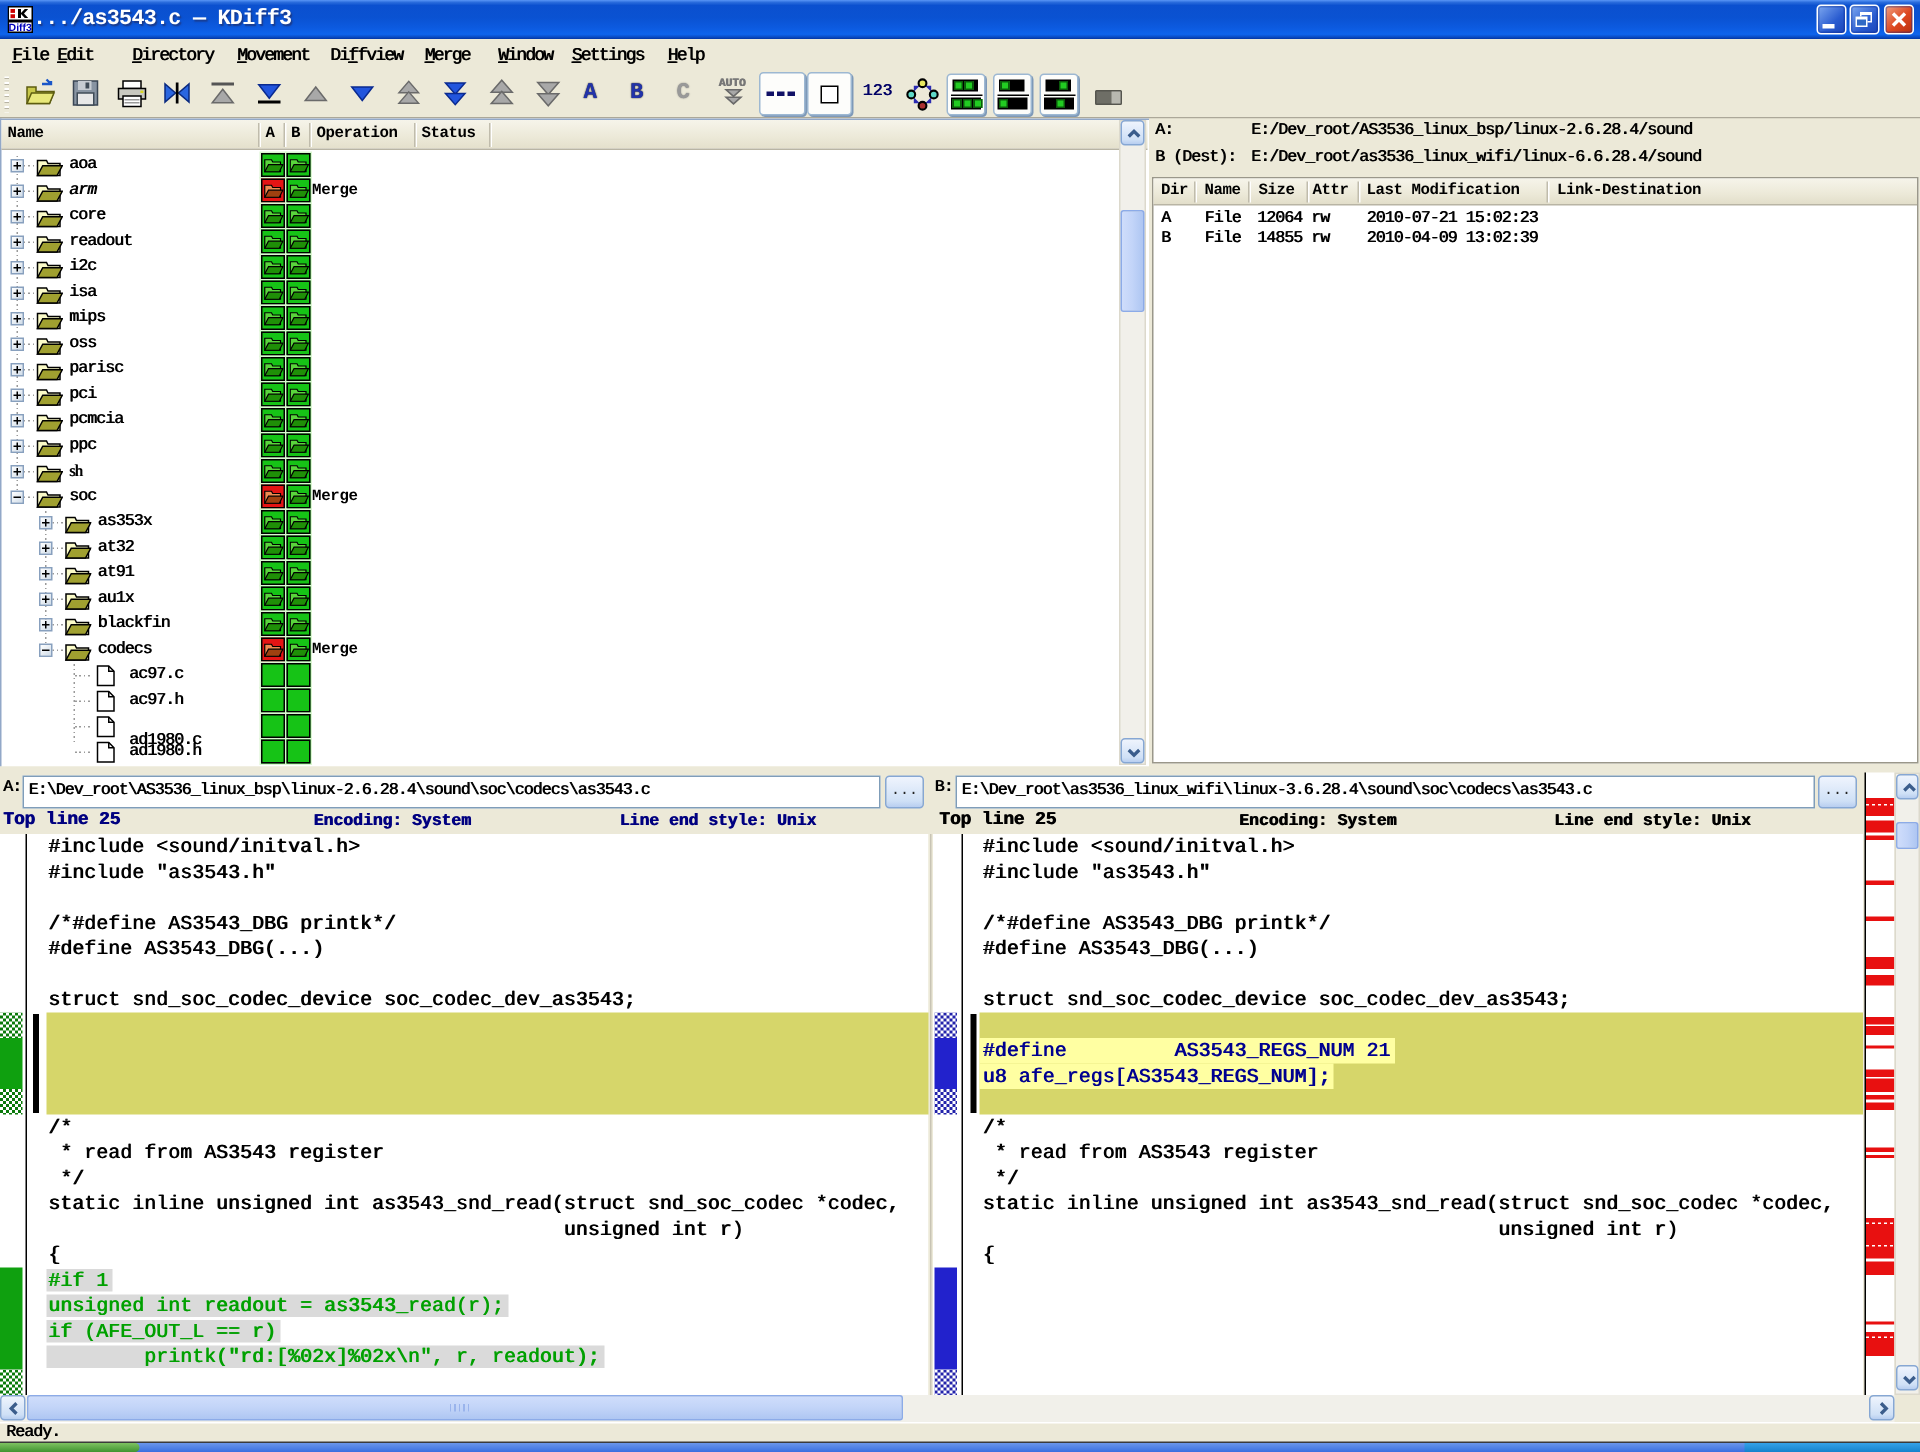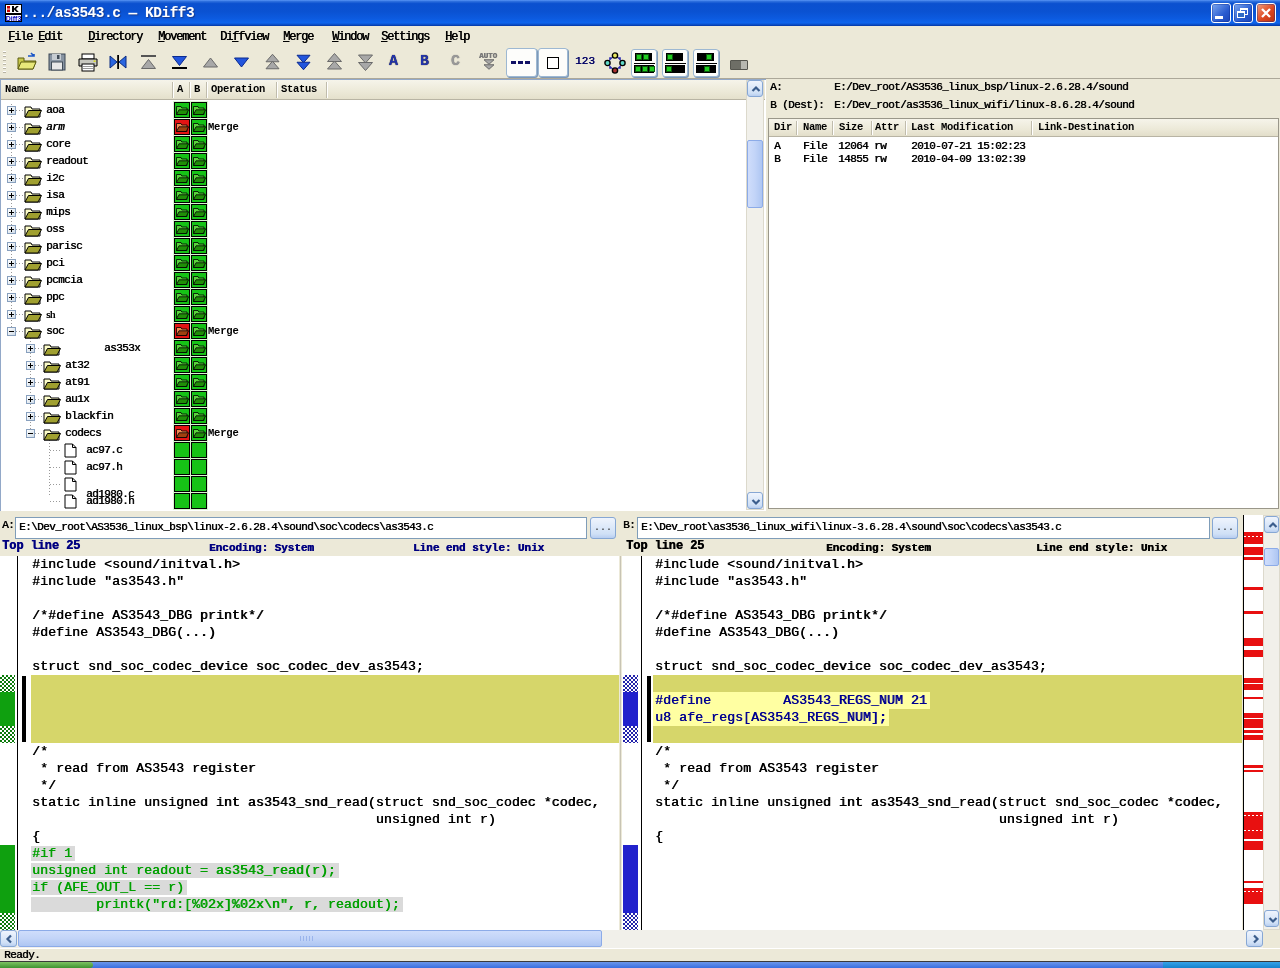--- a/index.html
+++ b/index.html
@@ -431,21 +431,21 @@
   </svg>
 <div class="abs t10b" style="left:208px;top:325px;letter-spacing:-0.2px;">Merge</div>
 <div class="abs" style="left:35px;top:348px;width:8px;height:1px;background:repeating-linear-gradient(90deg,#9a9a9a 0 1px,transparent 1px 3px);"></div>
 <div class="abs" style="left:26px;top:344px;width:9px;height:9px;background:linear-gradient(135deg,#fff,#d0dce8);border:1px solid #88a0be;"></div>
 <div class="abs" style="left:28px;top:348px;width:5px;height:1px;background:#000;"></div>
 <div class="abs" style="left:30px;top:346px;width:1px;height:5px;background:#000;"></div>
 <svg class="abs" style="left:43px;top:342px" width="18" height="14" viewBox="0 0 18 14">
     <path d="M1 3 L7 3 L8 5 L16 5 L16 13 L1 13 Z" fill="#fbfbc8" stroke="#000"></path>
     <path d="M1 13 L4.5 6.5 L17.5 6.5 L14 13 Z" fill="#a0a030" stroke="#000"></path>
   </svg>
-<div class="abs t10" style="left:65px;top:342px;margin-left:39px;">as353x</div>
+<div class="abs t10" style="left:65px;top:342px;">as353x</div>
 <div class="abs" style="left:174px;top:340px;width:16px;height:16px;background:#16c316;border:1px solid #000;box-shadow:0 0 0 1px #d9f6d0;"></div>
 <svg class="abs" style="left:175.5px;top:342.5px" width="13" height="11" viewBox="0 0 13 11">
     <path d="M0.5 1.5 L5 1.5 L5.8 3 L11 3 L11 9.5 L0.5 9.5 Z" fill="#5ad53c" stroke="#000" stroke-width="0.8"></path>
     <path d="M0.5 9.5 L3 4.8 L12.6 4.8 L10.2 9.5 Z" fill="#1f8f07" stroke="#000" stroke-width="0.8"></path>
   </svg>
 <div class="abs" style="left:191px;top:340px;width:16px;height:16px;background:#16c316;border:1px solid #000;box-shadow:0 0 0 1px #d9f6d0;"></div>
 <svg class="abs" style="left:192.5px;top:342.5px" width="13" height="11" viewBox="0 0 13 11">
     <path d="M0.5 1.5 L5 1.5 L5.8 3 L11 3 L11 9.5 L0.5 9.5 Z" fill="#5ad53c" stroke="#000" stroke-width="0.8"></path>
     <path d="M0.5 9.5 L3 4.8 L12.6 4.8 L10.2 9.5 Z" fill="#1f8f07" stroke="#000" stroke-width="0.8"></path>
   </svg>
@@ -585,21 +585,21 @@
 <div class="abs xpbtn" style="left:747px;top:492px;width:16px;height:17px;">
     <svg class="abs" style="left:3px;top:4px" width="10" height="9">
       <path d="M1.5 3 L5 6.5 L8.5 3" stroke="#3b5d8c" stroke-width="2.2" fill="none"></path>
     </svg>
   </div>
 <div class="abs" style="left:747px;top:140px;width:16px;height:68px;background:linear-gradient(90deg,#cfddfb,#c2d4f8 50%,#aec6f2);border:1px solid #8cabe8;border-radius:2px;"></div>
 <div class="abs" style="left:766px;top:79px;width:514px;height:432px;background:#ece9d8;"></div>
 <div class="abs t10" style="left:770px;top:81px;">A:</div>
 <div class="abs t10" style="left:834px;top:81px;">E:/Dev_root/AS3536_linux_bsp/linux-2.6.28.4/sound</div>
 <div class="abs t10" style="left:770px;top:99px;font-family:Liberation Mono, monospace;">B (Dest):</div>
-<div class="abs t10" style="left:834px;top:99px;">E:/Dev_root/as3536_linux_wifi/linux-8.6.28.4/sound</div>
+<div class="abs t10" style="left:834px;top:99px;">E:/Dev_root/as3536_linux_wifi/linux-6.6.28.4/sound</div>
 <div class="abs" style="left:768px;top:118px;width:511px;height:391px;background:#fff;border:1px solid #9a978a;"></div>
 <div class="abs" style="left:769px;top:119px;width:509px;height:18px;background:linear-gradient(180deg,#f6f4ea,#ece9d8 60%,#e2deca);border-bottom:1px solid #b8b4a4;"></div>
 <div class="abs t10b" style="left:774px;top:121px;">Dir</div>
 <div class="abs t10b" style="left:803px;top:121px;">Name</div>
 <div class="abs t10b" style="left:839px;top:121px;">Size</div>
 <div class="abs t10b" style="left:875px;top:121px;">Attr</div>
 <div class="abs t10b" style="left:911px;top:121px;">Last Modification</div>
 <div class="abs t10b" style="left:1038px;top:121px;">Link-Destination</div>
 <div class="abs" style="left:796px;top:121px;width:1px;height:14px;background:#c0bcac;box-shadow:1px 0 0 #fff;"></div>
 <div class="abs" style="left:832px;top:121px;width:1px;height:14px;background:#c0bcac;box-shadow:1px 0 0 #fff;"></div>

